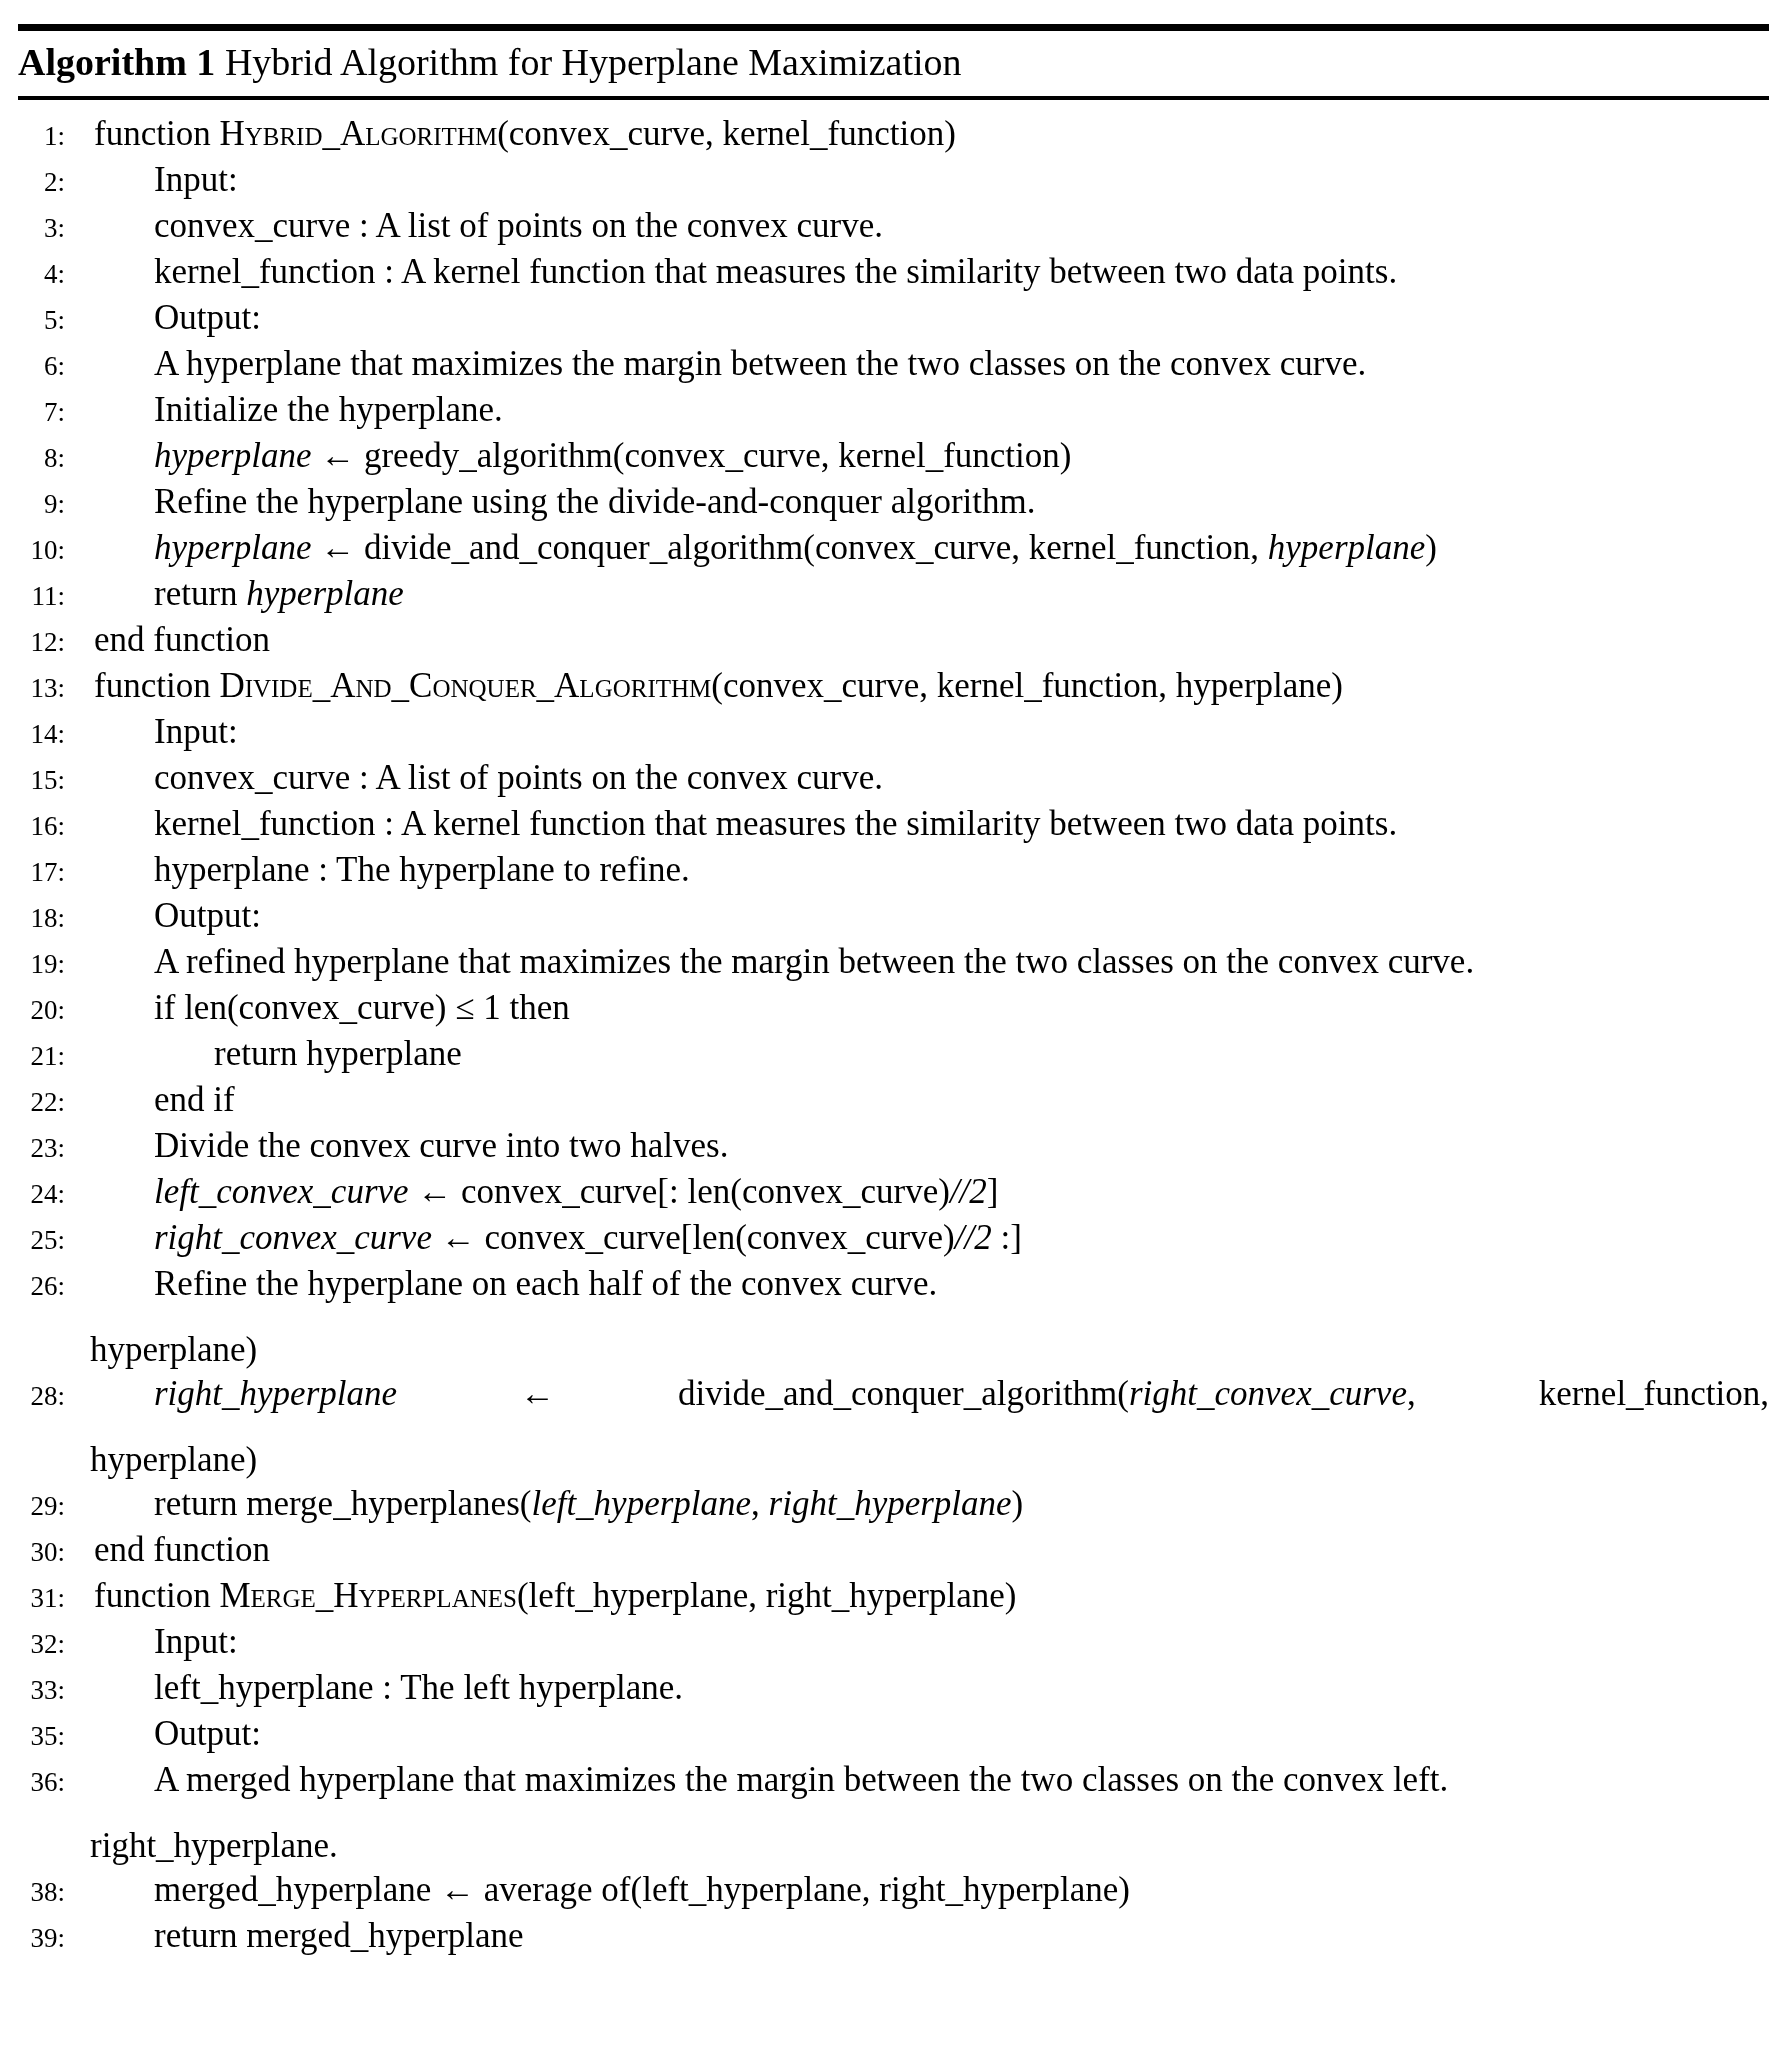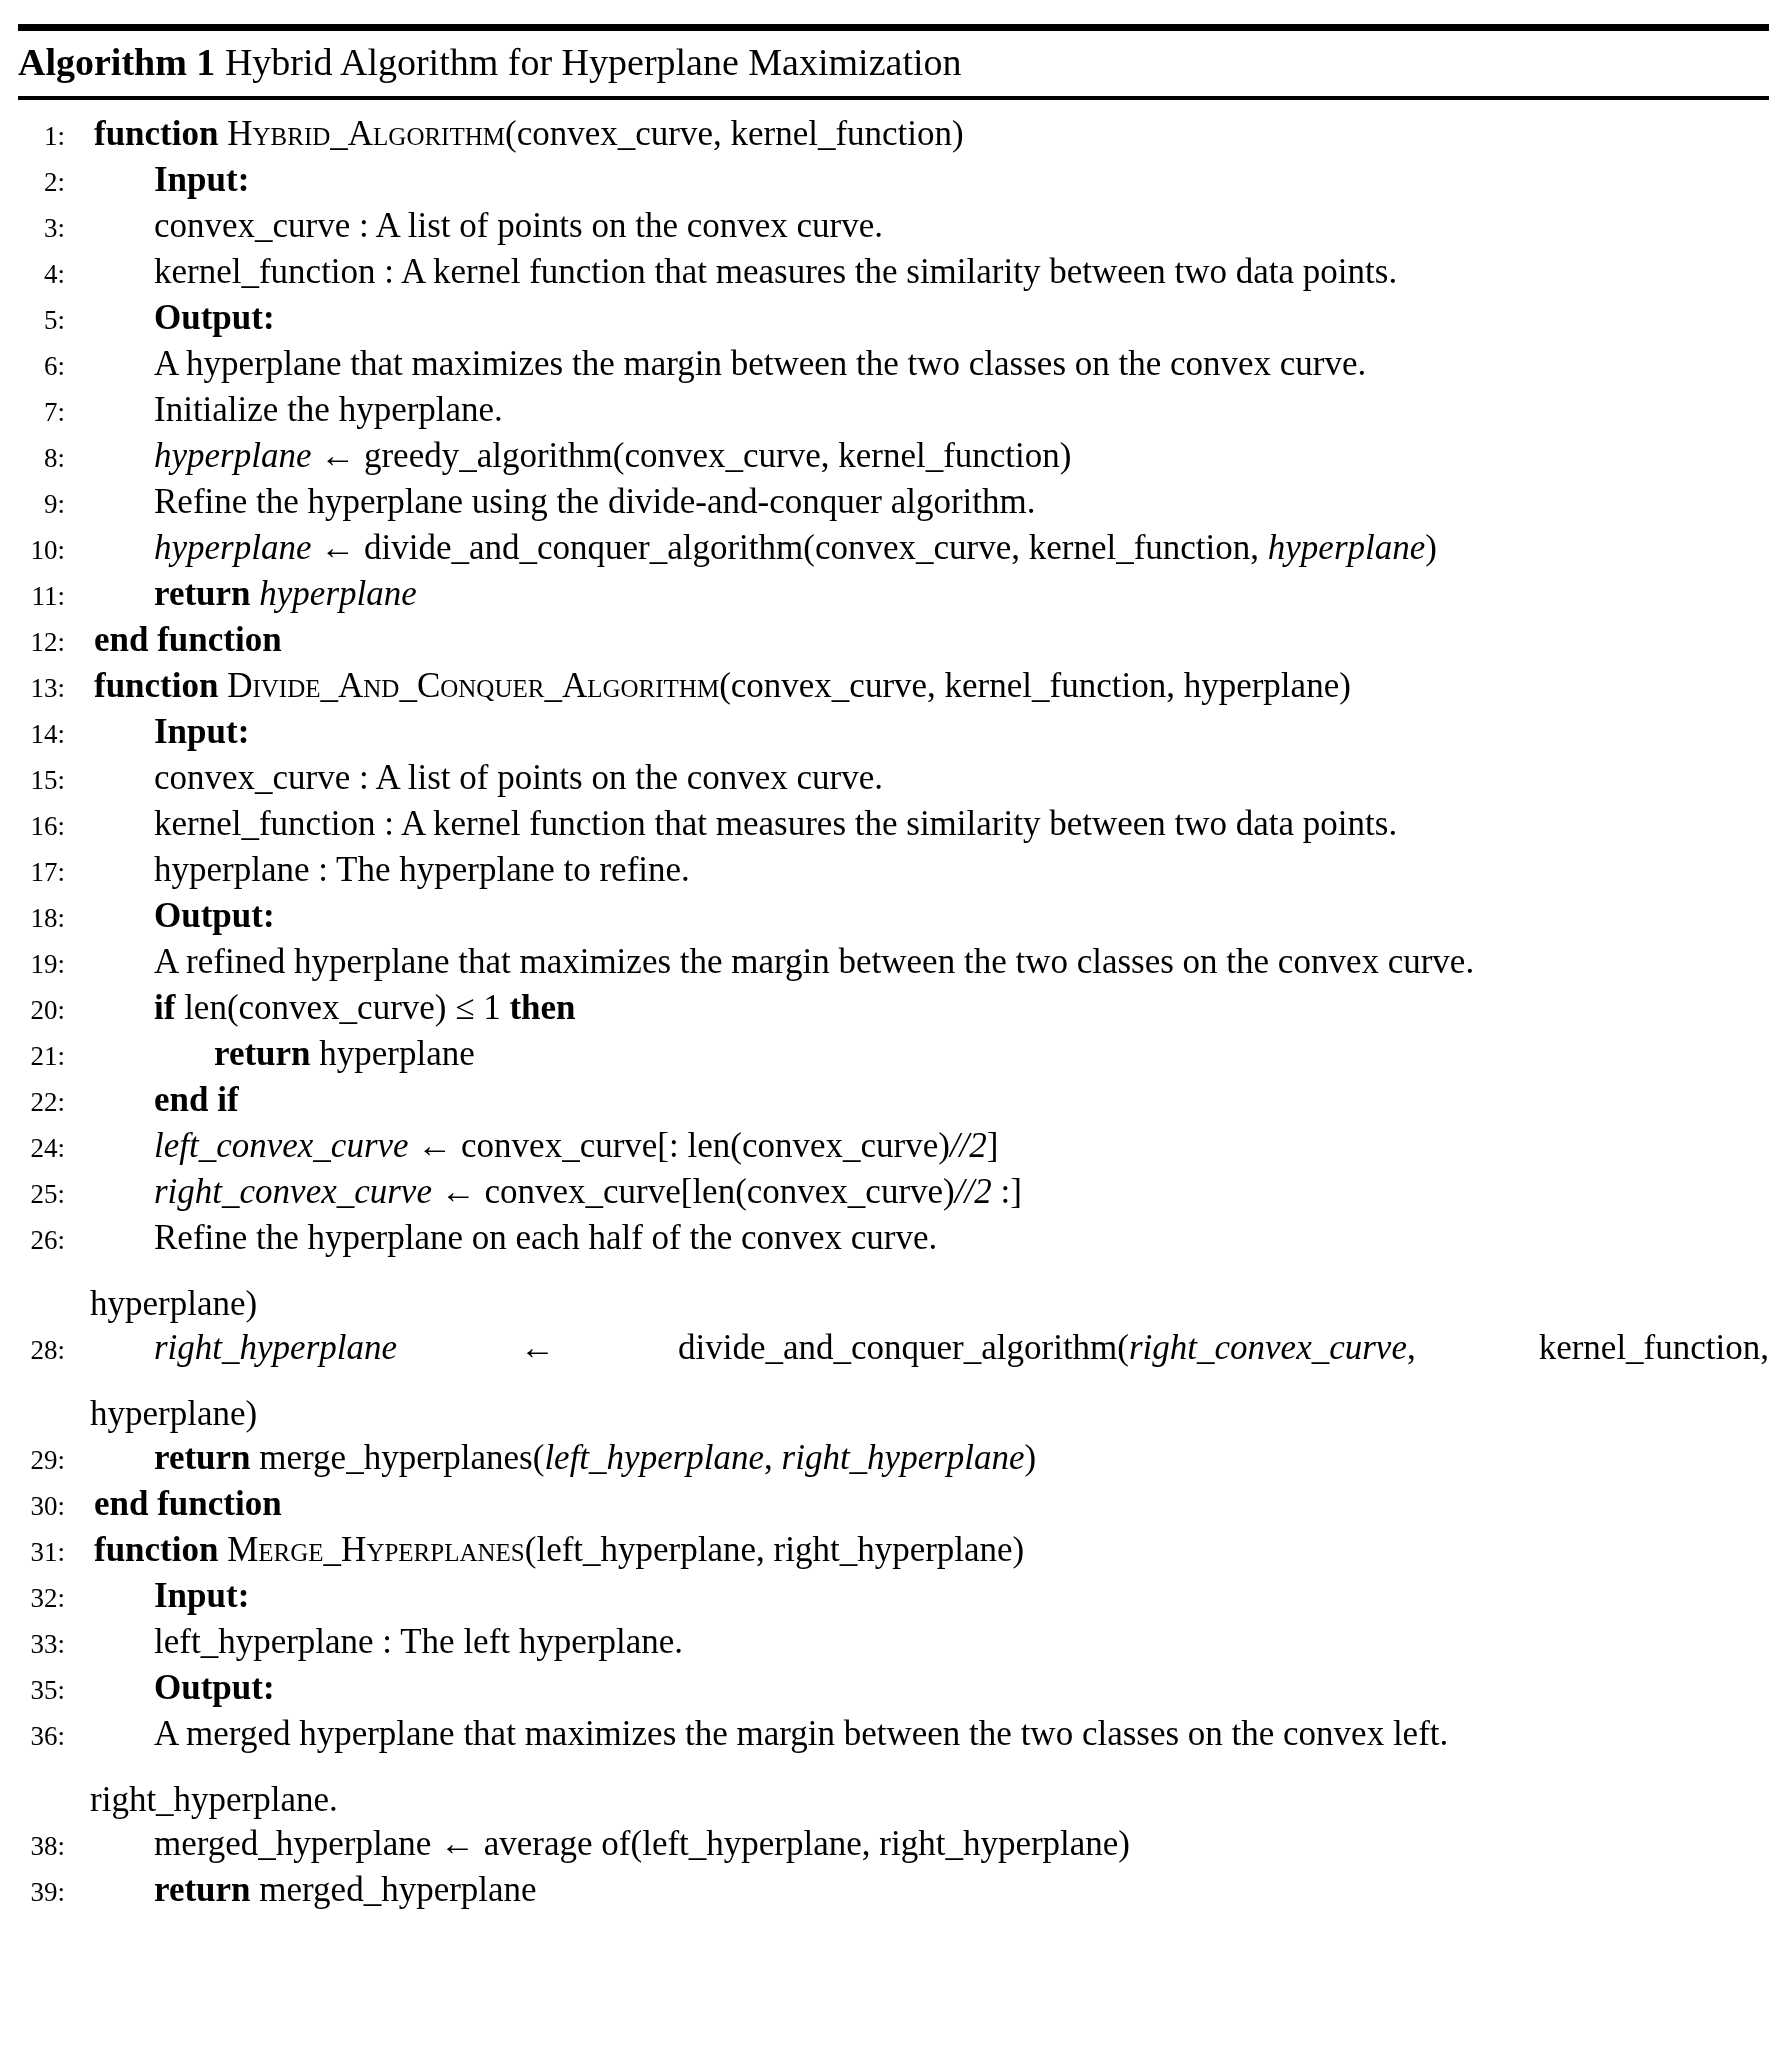--- a/index.html
+++ b/index.html
@@ -44,21 +44,21 @@
   }
   .stmt { flex: 1 1 auto; white-space: normal; }
   .stmt.ind0 { padding-left: 29px; }
   .stmt.ind1 { padding-left: 89px; }
   .stmt.ind2 { padding-left: 149px; }
   .cont .stmt { padding-left: 72px; }
   .justify .stmt {
     text-align: justify;
     text-align-last: justify;
   }
-  .kw { font-weight: bold; }
+  .kw { font-weight: normal; }
   .it { font-style: italic; }
   .sc { font-variant-caps: small-caps; }
   .rm { font-style: normal; text-align: right; }
 </style>
 </head>
 <body>
 
 <div class="page">
   <div class="rule thick top"></div>
   <div class="caption">
@@ -148,20 +148,24 @@
       </div>
       <div class="line">
         <span class="num">21:</span>
         <span class="stmt ind2"><span class="kw">return </span><span class="rm">hyperplane</span></span>
       </div>
       <div class="line">
         <span class="num">22:</span>
         <span class="stmt ind1"><span class="kw">end if</span></span>
       </div>
       <div class="line">
+        <span class="num">23:</span>
+        <span class="stmt ind1"><span class="rm">Divide the convex curve into two halves.</span></span>
+      </div>
+      <div class="line">
         <span class="num">24:</span>
         <span class="stmt ind1"><span class="it">left_convex_curve</span><span class="rm"> ← convex_curve[: len(convex_curve)</span><span class="it">//2</span><span class="rm">]</span></span>
       </div>
       <div class="line">
         <span class="num">25:</span>
         <span class="stmt ind1"><span class="it">right_convex_curve</span><span class="rm"> ← convex_curve[len(convex_curve)</span><span class="it">//2</span><span class="rm"> :]</span></span>
       </div>
       <div class="line">
         <span class="num">26:</span>
         <span class="stmt ind1"><span class="rm">Refine the hyperplane on each half of the convex curve.</span></span>

